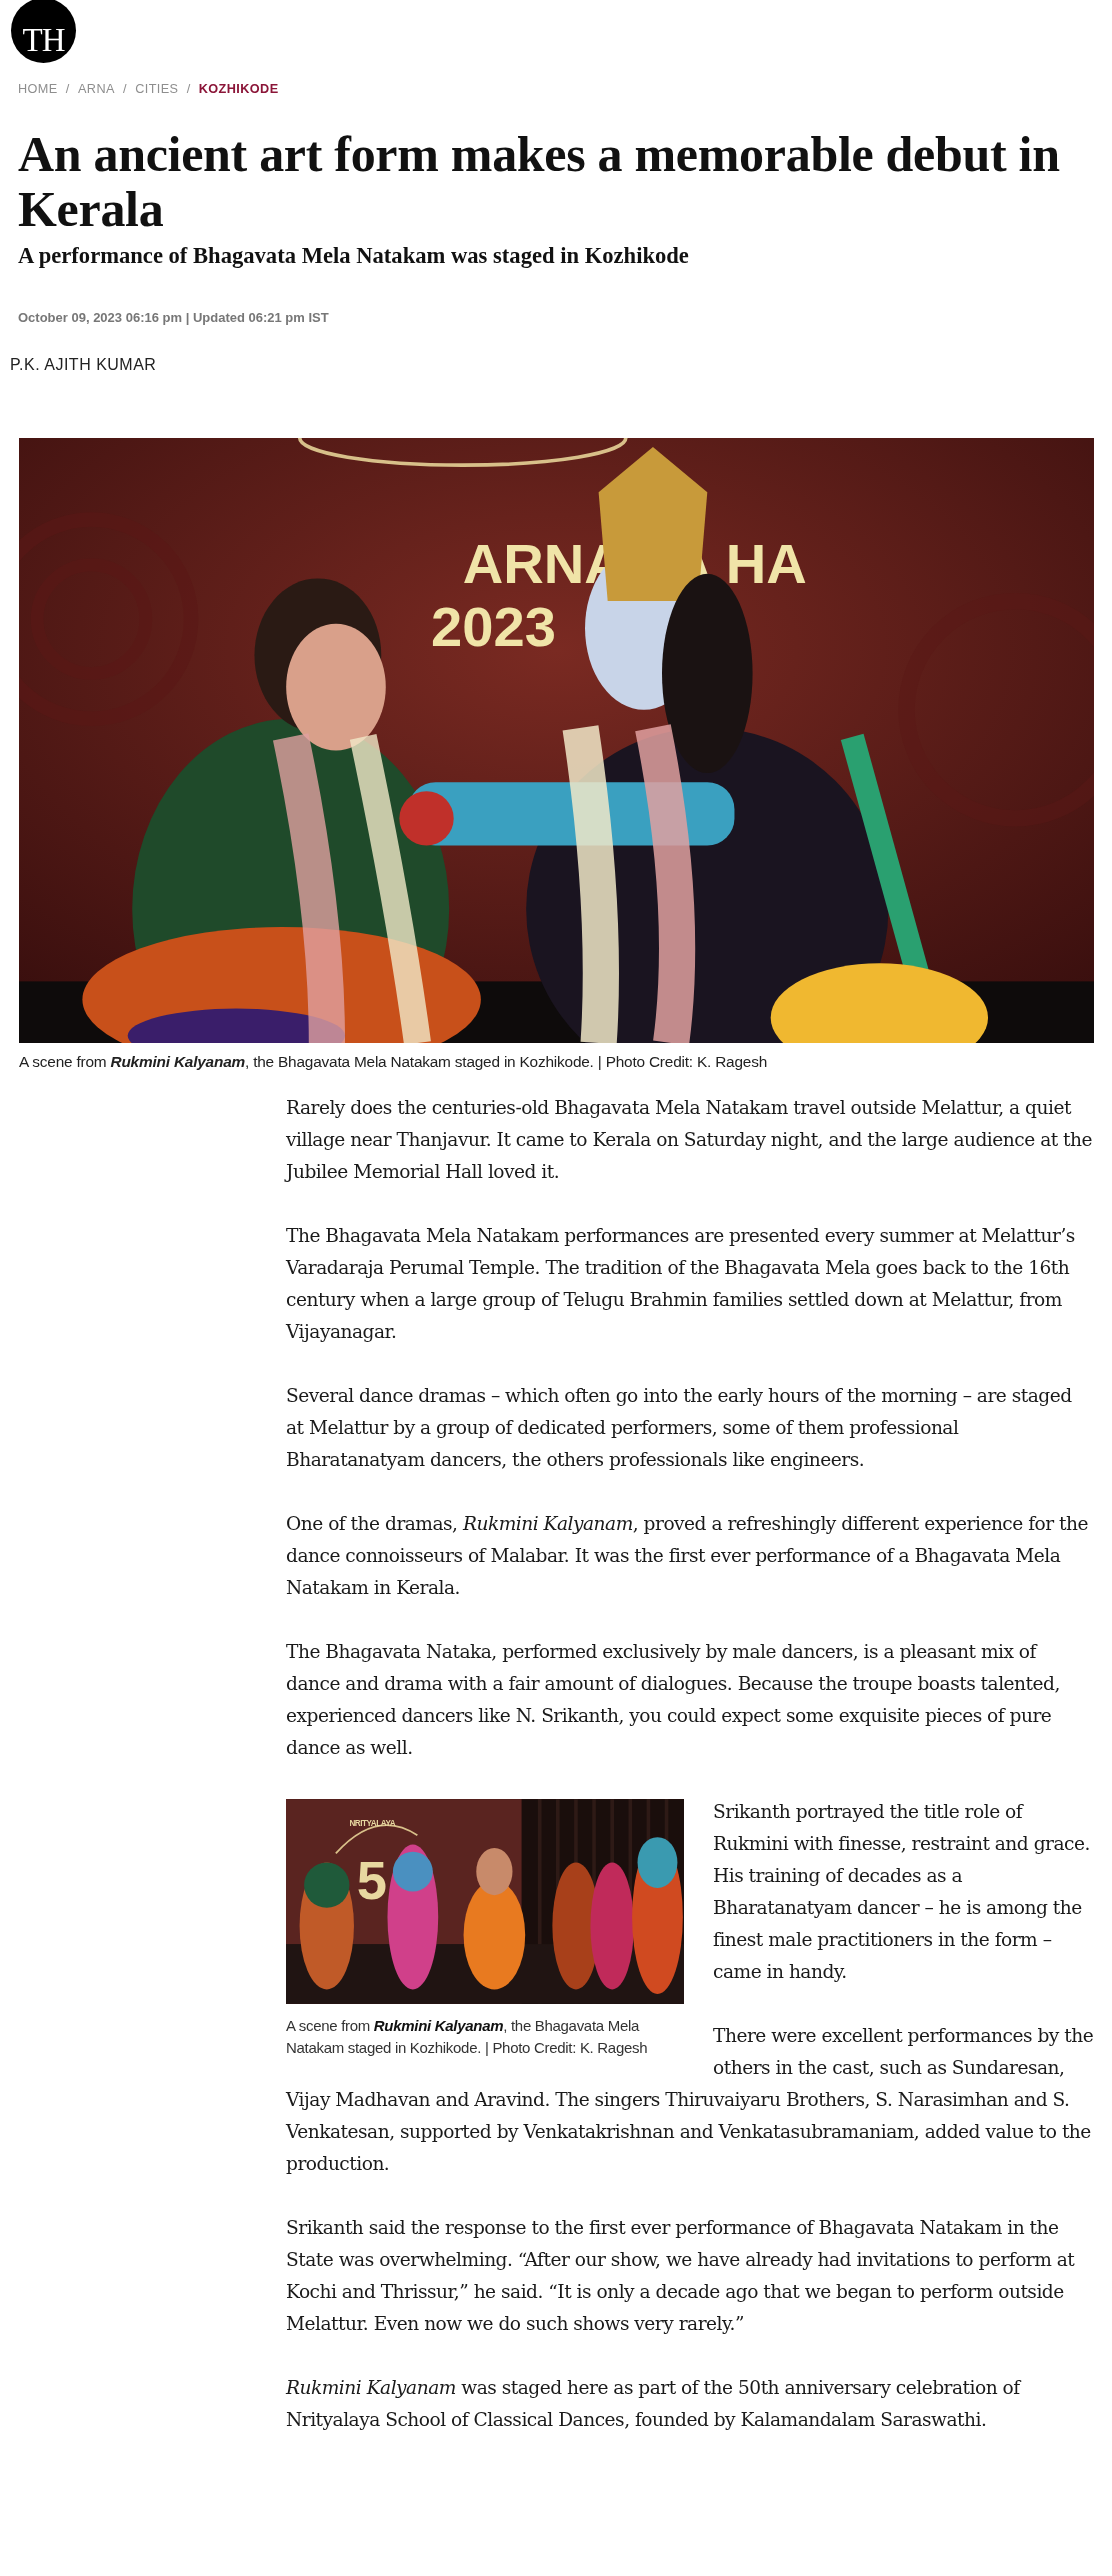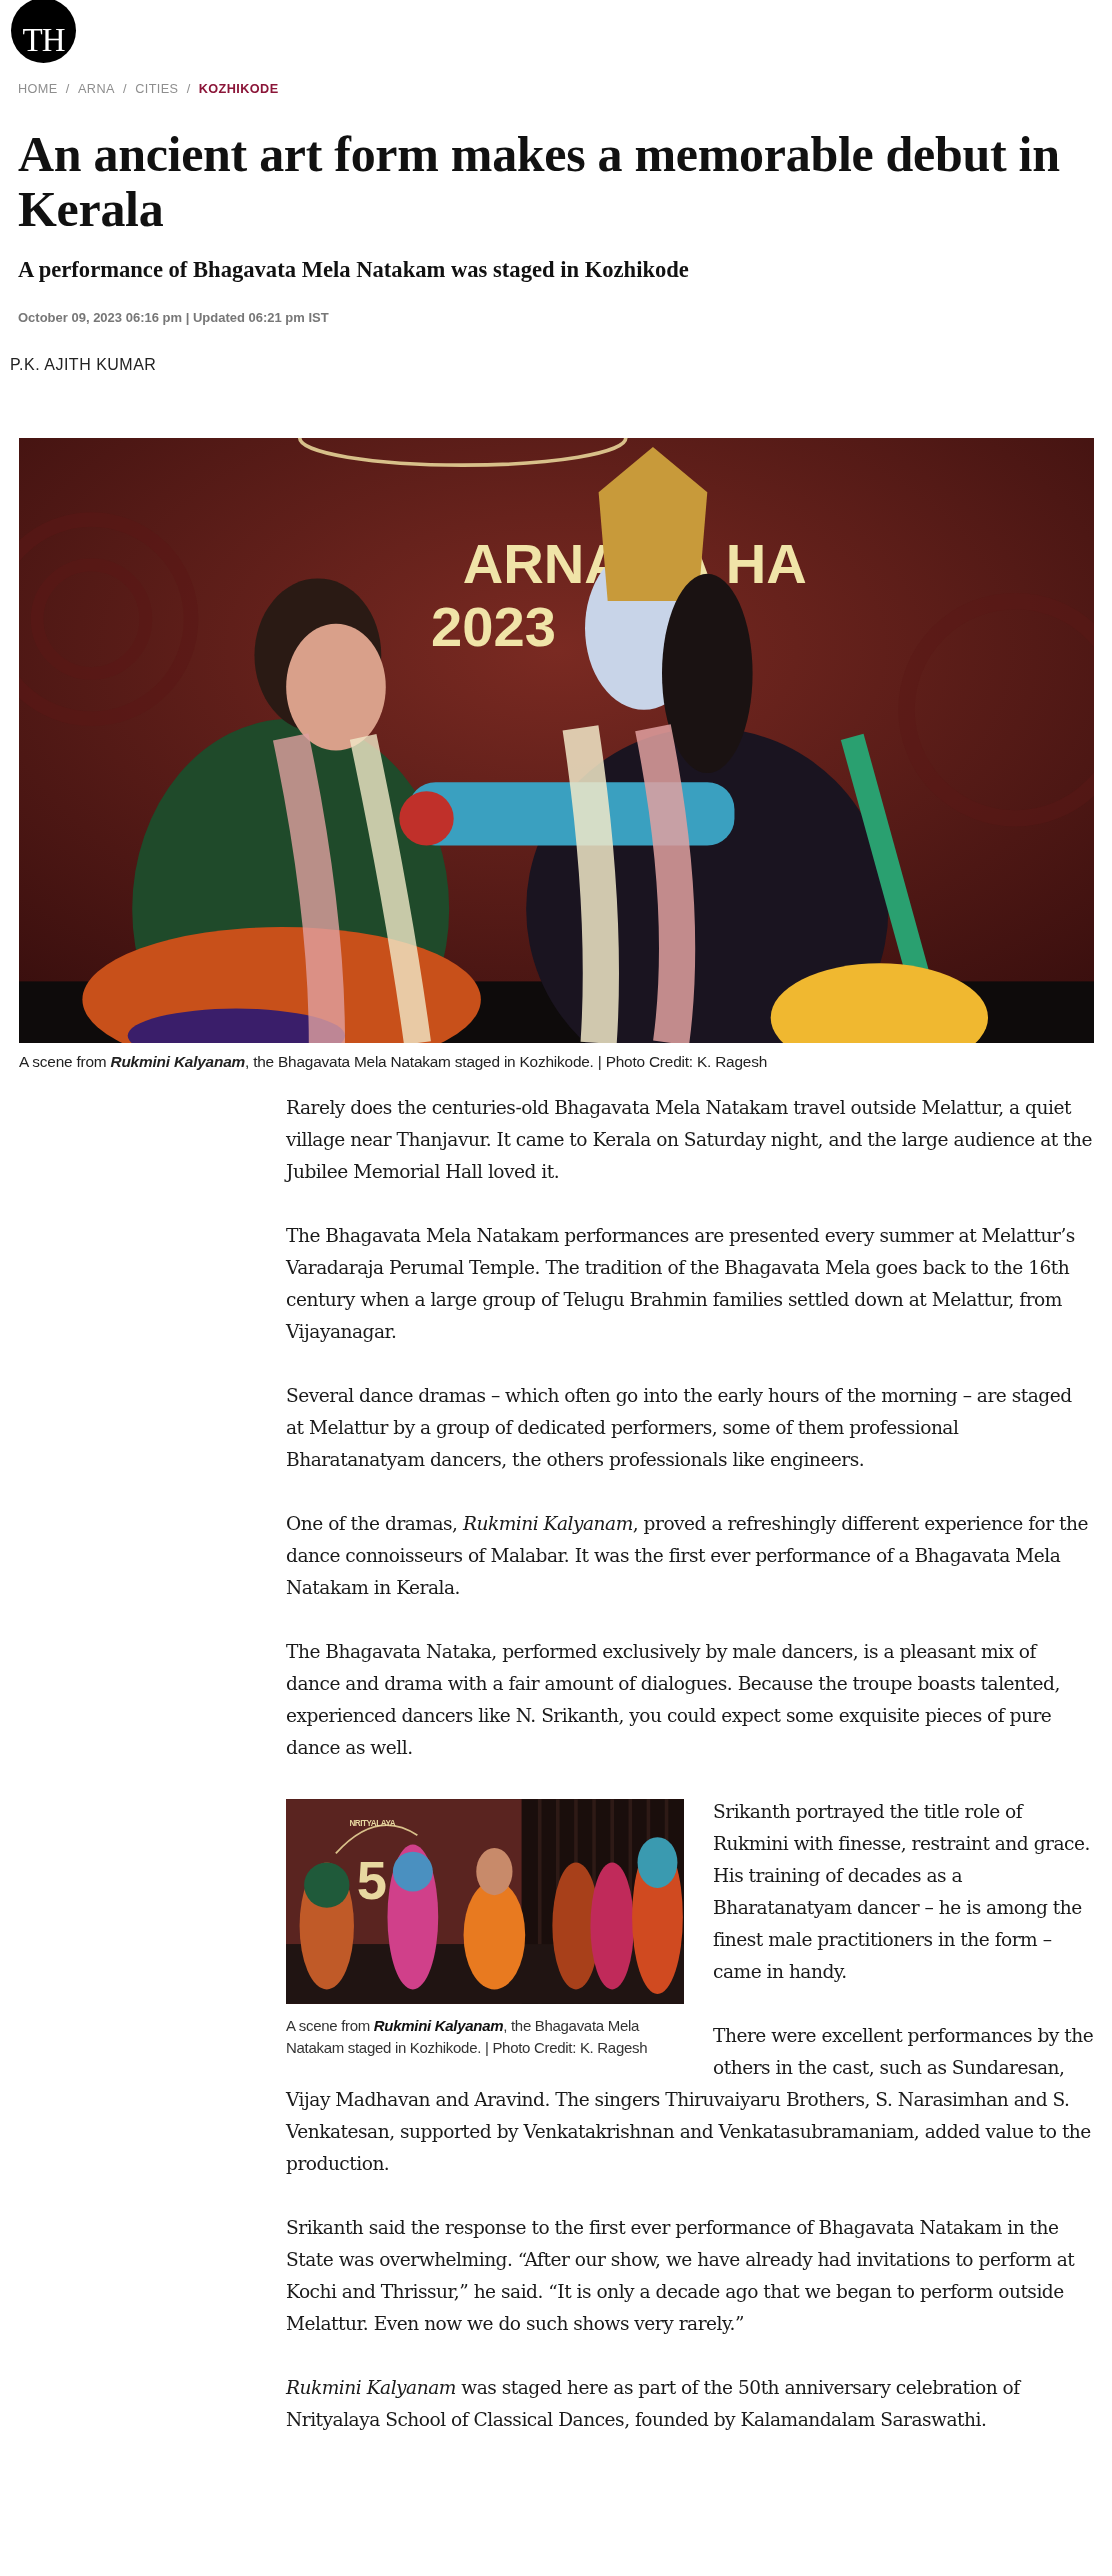--- a/index.html
+++ b/index.html
@@ -8,21 +8,21 @@
 
   .logo { position: absolute; left: 11px; top: -1.8px; width: 65px; height: 65px; border-radius: 50%; background: #000; display: flex; align-items: center; justify-content: center; }
   .logo span { color: #fff; font-family: "Liberation Serif", serif; font-size: 33px; letter-spacing: -0.9px; margin-top: 19px; }
 
   .breadcrumb { position: absolute; left: 18px; top: 82px; font-family: "Liberation Sans", sans-serif; font-size: 12.7px; letter-spacing: 0.4px; color: #8e8e8e; display: flex; align-items: flex-start; }
   .breadcrumb .sep { margin: 0 8.2px; color: #8e8e8e; }
   .breadcrumb .crumb { color: #8e8e8e; text-decoration: none; }
   .breadcrumb .crumb.active { color: #8b1538; font-weight: bold; }
 
   .title { position: absolute; left: 18px; top: 127px; width: 1078px; font-family: "Liberation Serif", serif; font-weight: bold; font-size: 50px; line-height: 55px; color: #111; letter-spacing: -0.3px; }
-  .subtitle { position: absolute; left: 18px; top: 255px; width: 1078px; font-family: "Liberation Serif", serif; font-weight: bold; font-size: 22.6px; line-height: 29px; color: #111; }
+  .subtitle { position: absolute; left: 18px; top: 241px; width: 1078px; font-family: "Liberation Serif", serif; font-weight: bold; font-size: 22.6px; line-height: 29px; color: #111; }
   .dateline { position: absolute; left: 18px; top: 310px; font-family: "Liberation Sans", sans-serif; font-weight: bold; font-size: 13px; color: #777; }
   .byline { position: absolute; left: 10px; top: 356px; font-family: "Liberation Sans", sans-serif; font-size: 16px; letter-spacing: 0.5px; color: #222; }
 
   .hero { position: absolute; left: 19px; top: 438px; width: 1075px; height: 605px; overflow: hidden; background: #4a1512; }
   .hero svg { display: block; }
   .hero-caption { position: absolute; left: 19px; top: 1053px; font-family: "Liberation Sans", sans-serif; font-size: 15.4px; color: #222; letter-spacing: -0.2px; }
   .hero-caption b { font-style: italic; }
 
   .article { position: absolute; left: 286px; top: 1092px; width: 808px; font-family: "DejaVu Serif", serif; font-size: 18.6px; line-height: 32px; color: #1a1a1a; letter-spacing: -0.5px; }
   .article p { margin-bottom: 32px; }

